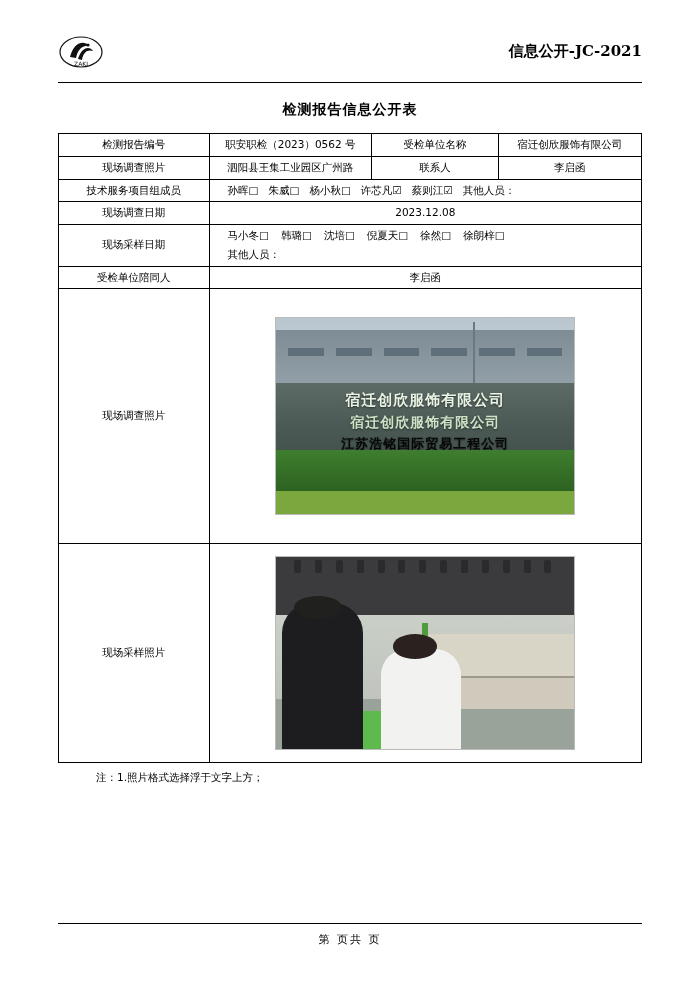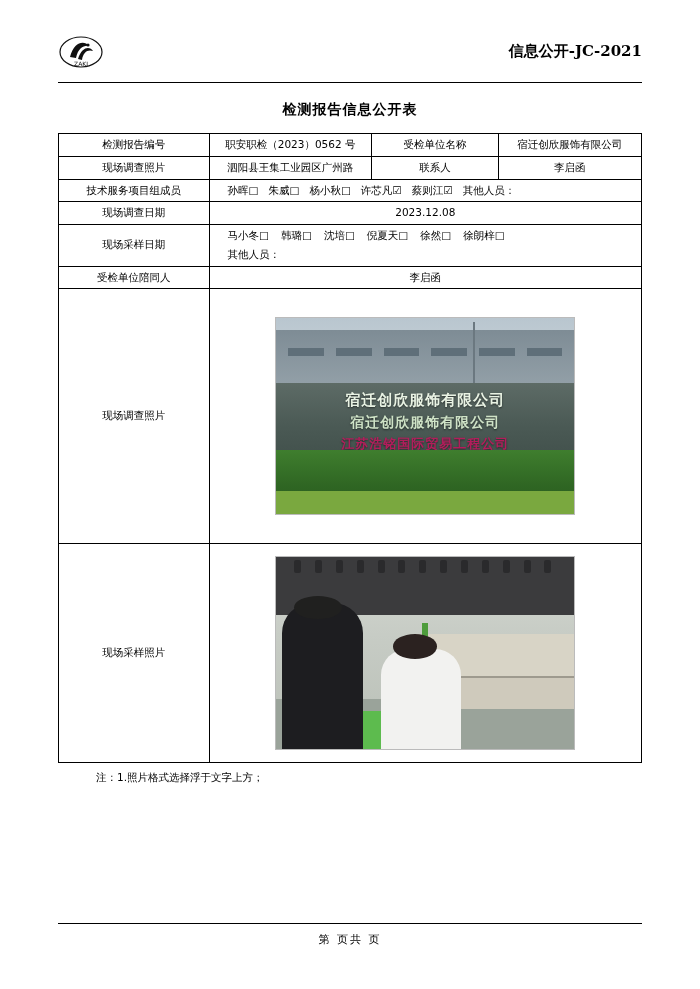--- a/index.html
+++ b/index.html
@@ -131,21 +131,21 @@
   .p1-hedge { position:absolute; left:0; bottom:0; width:100%; height:33%; background:linear-gradient(180deg,#3f7e2e 0%, #2f6623 55%, #27571d 100%); }
   .p1-hedge2 { position:absolute; left:0; bottom:0; width:100%; height:12%; background:#7aa83f; }
   .p1-text {
     position:absolute; left:4%; width:92%;
     color:#e9f3e4; font-weight:bold; font-family:"DejaVu Sans","Liberation Sans",sans-serif;
     text-shadow:0 1px 2px rgba(0,0,0,.55);
     white-space:nowrap; letter-spacing:1px;
   }
   .p1-t1 { top:36%; font-size:15px; }
   .p1-t2 { top:48%; font-size:14px; color:#cfe3c7; }
-  .p1-t3 { top:59%; font-size:13px; color:#be185d; opacity:.9; }
+  .p1-t3 { top:59%; font-size:13px; color:#000000; opacity:.9; }
   .p1-pole { position:absolute; top:2%; left:66%; width:2px; height:34%; background:#6b7880; }
 
   
   .p2-bg { position:absolute; inset:0; background:linear-gradient(180deg,#d6d9d3 0%, #c7ccc5 40%, #b9bfb6 100%); }
   .p2-rack { position:absolute; left:0; top:0; width:100%; height:30%; background:#3b3b3d; }
   .p2-hang { position:absolute; top:4%; width:7px; height:24%; background:#2a2a2c; border-radius:2px; }
   .p2-floor { position:absolute; left:0; bottom:0; width:100%; height:26%; background:#9aa39a; }
   .p2-table { position:absolute; left:46%; top:40%; width:54%; height:22%; background:#d8d4c6; }
   .p2-mach { position:absolute; left:58%; top:62%; width:42%; height:16%; background:#cfcabc; border-top:2px solid #9e9a8e; }
   .p2-p1 { position:absolute; left:2%; top:24%; width:27%; height:76%; background:#1d1d20; border-radius:30px 30px 0 0; }

